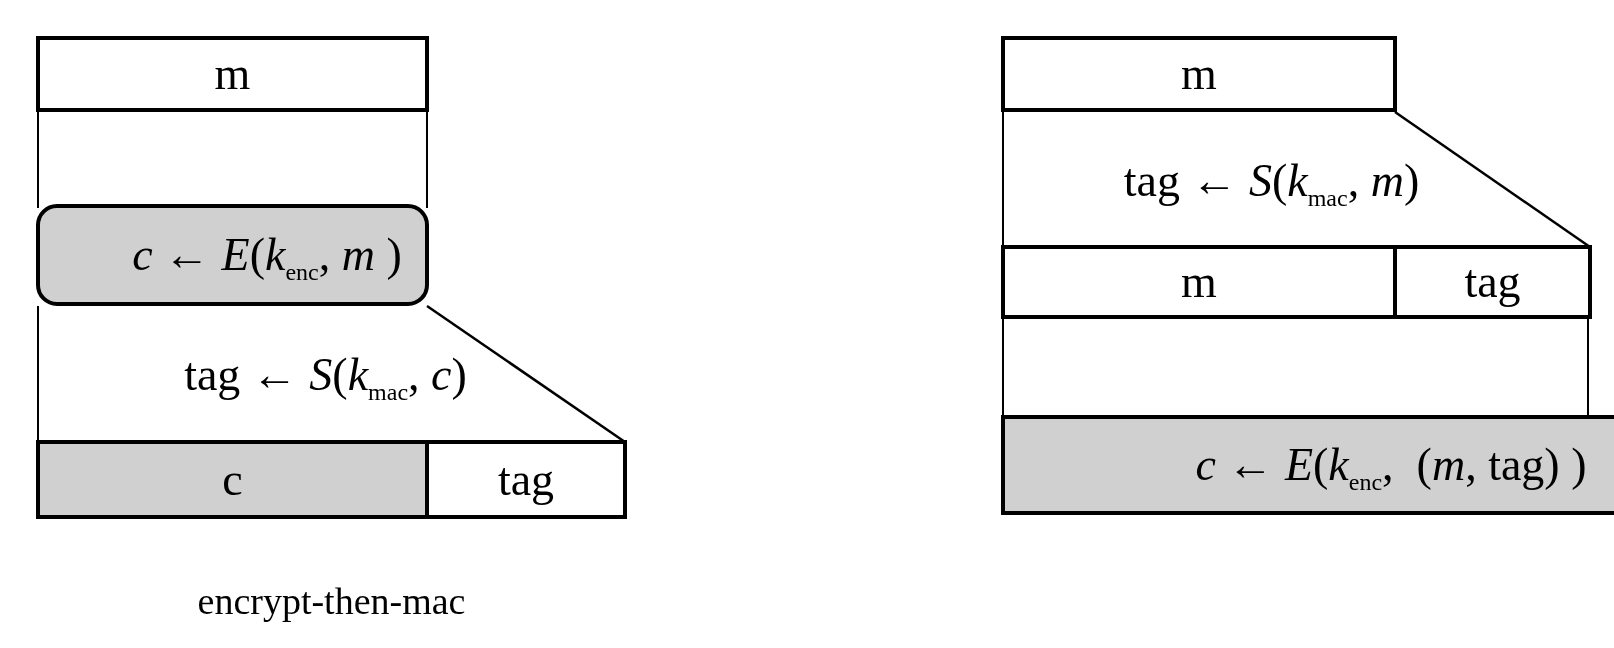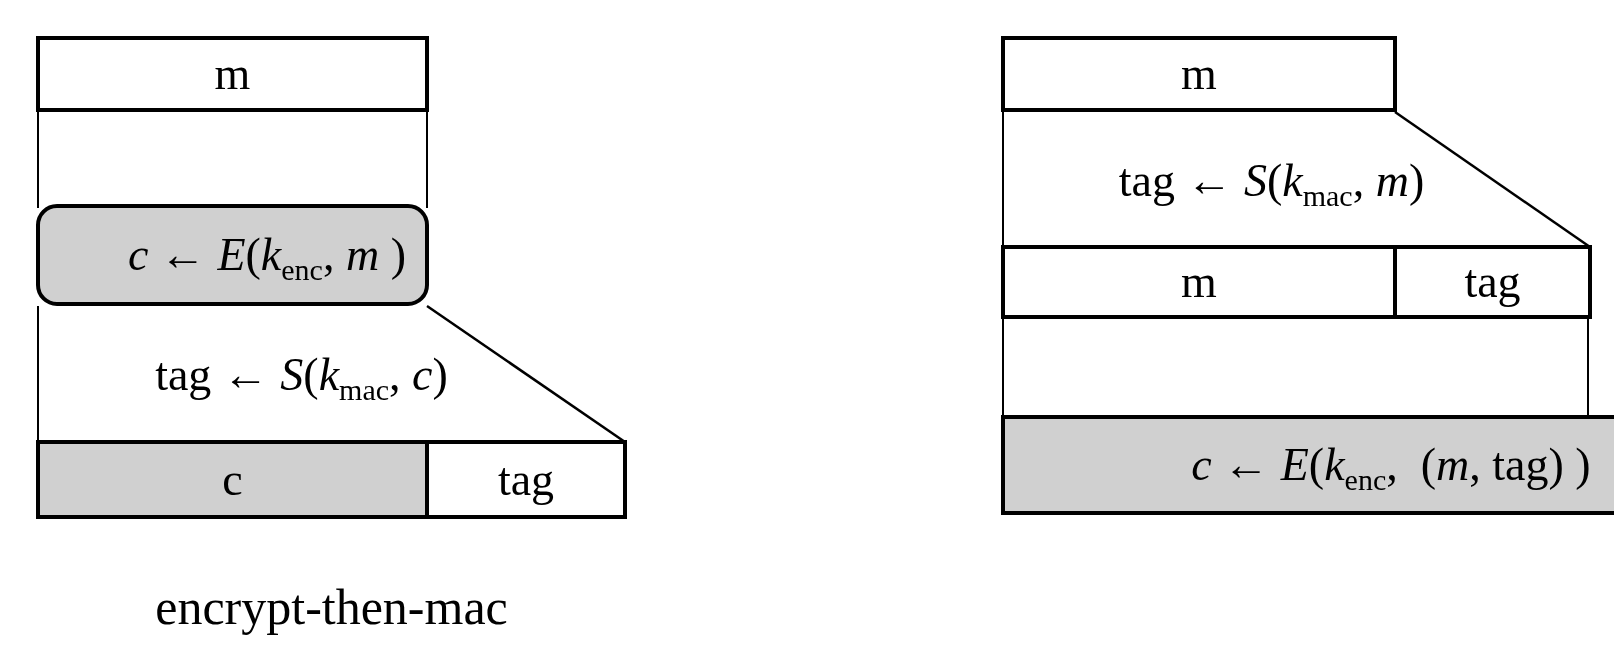--- a/index.html
+++ b/index.html
@@ -35,31 +35,31 @@
   }
 
   .math {
     font-family: "Liberation Serif", serif;
     font-size: 46px;
     white-space: pre;
     line-height: 1;
   }
   .math .var { font-style: italic; }
   .math sub {
-    font-size: 30px;
+    font-size: 24px;
     line-height: 0;
     vertical-align: -10px;
     font-style: normal;
   }
 
   .caption {
     position: absolute;
     text-align: center;
     font-family: "Liberation Serif", serif;
-    font-size: 50px;
+    font-size: 38px;
     line-height: 1;
   }
 
   svg.overlay {
     position: absolute; left: 0; top: 0;
     pointer-events: none;
   }
 </style>
 </head>
 <body>
@@ -73,21 +73,21 @@
   <div class="box" style="left:36px; top:36px; width:393px; height:76px;">
     <span class="math var">m</span>
   </div>
 
   <div class="box shaded" style="left:36px; top:204px; width:393px; height:102px;border-radius:21px;">
     <span class="math">
       <span class="var">c</span><span> ← </span><span class="var">E</span><span>(</span><span class="var">k</span><sub>enc</sub><span>, </span><span class="var">m</span><span> )</span>
     </span>
   </div>
 
-  <div class="txtzone" style="left:32px; top:306px; width:470px; height:138px;">
+  <div class="txtzone" style="left:56px; top:306px; width:470px; height:138px;">
     <span class="math">
       <span>tag</span><span> ← </span><span class="var">S</span><span>(</span><span class="var">k</span><sub>mac</sub><span>, </span><span class="var">c</span><span>)</span>
     </span>
   </div>
 
   <div class="box shaded" style="left:36px; top:440px; width:393px; height:79px;">
     <span class="math var">c</span>
   </div>
   <div class="box" style="left:425px; top:440px; width:202px; height:79px;">
     <span class="math">tag</span>

